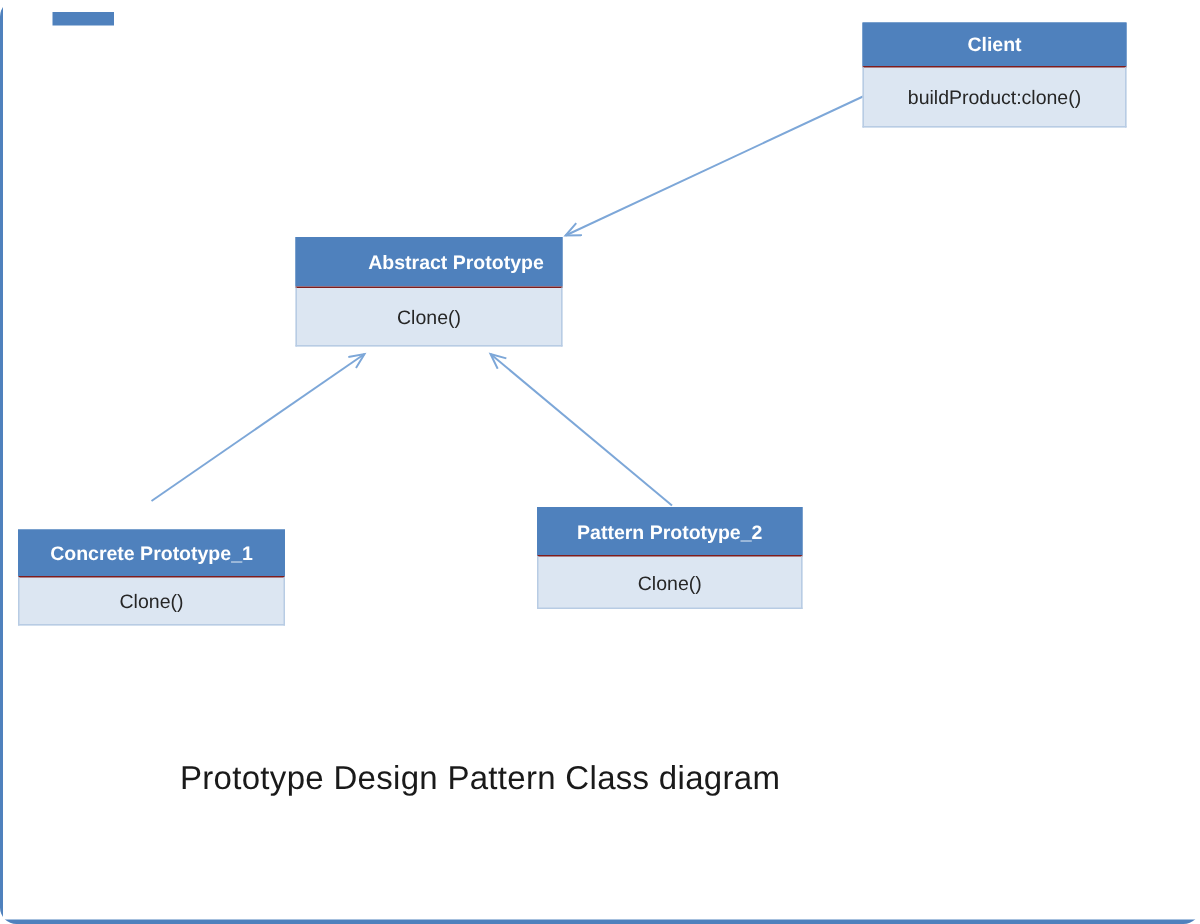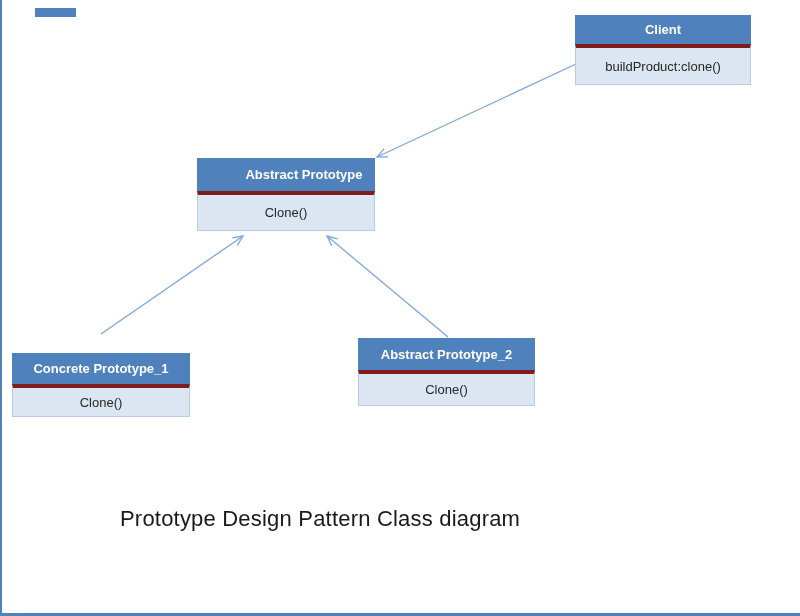--- a/index.html
+++ b/index.html
@@ -7,20 +7,21 @@
     padding: 0;
     background: #ffffff;
     font-family: "Liberation Sans", sans-serif;
   }
   .canvas {
     position: relative;
     width: 800px;
     height: 616px;
     background: #ffffff;
     overflow: hidden;
+    border-radius: 11px;
   }
 
   
   .frame-left {
     position: absolute; left: 0; top: 0;
     width: 2px; height: 616px;
     background: var(--frame, #4f81bd);
     z-index: 0;
   }
   .frame-bottom {
@@ -75,21 +76,21 @@
     background: var(--body-fill, #dce6f2);
     color: var(--body-text, #262626);
     text-align: center;
     display: flex;
     align-items: center;
     justify-content: center;
     height: 38px;
     border-left: 1px solid var(--border, #b8cce4);
     border-right: 1px solid var(--border, #b8cce4);
     border-bottom: 1px solid var(--border, #b8cce4);
-    border-top: 4px solid #7f1d1d;
+    border-top: 1px solid #7f1d1d;
     box-sizing: border-box;
   }
 
   .box-client   { left: 575px; top: 15px;  width: 176px; }
   .box-client .uml-header { height: 29px; }
   .box-client .uml-body   { height: 41px; }
 
   .box-abstract { left: 197px; top: 158px; width: 178px; }
   .box-abstract .uml-header { height: 33px; padding-left: 36px; }
   .box-abstract .uml-body   { height: 40px; }
@@ -144,19 +145,19 @@
     <div class="uml-header">Abstract Prototype</div>
     <div class="uml-body">Clone()</div>
   </div>
 
   <div class="uml-class box-cp1">
     <div class="uml-header">Concrete Prototype_1</div>
     <div class="uml-body">Clone()</div>
   </div>
 
   <div class="uml-class box-cp2">
-    <div class="uml-header">Abstract Prototype_2</div>
+    <div class="uml-header">Pattern Prototype_2</div>
     <div class="uml-body">Clone()</div>
   </div>
 
   <div class="caption">Prototype Design Pattern Class diagram</div>
 
 </div>
 
 </body></html>

